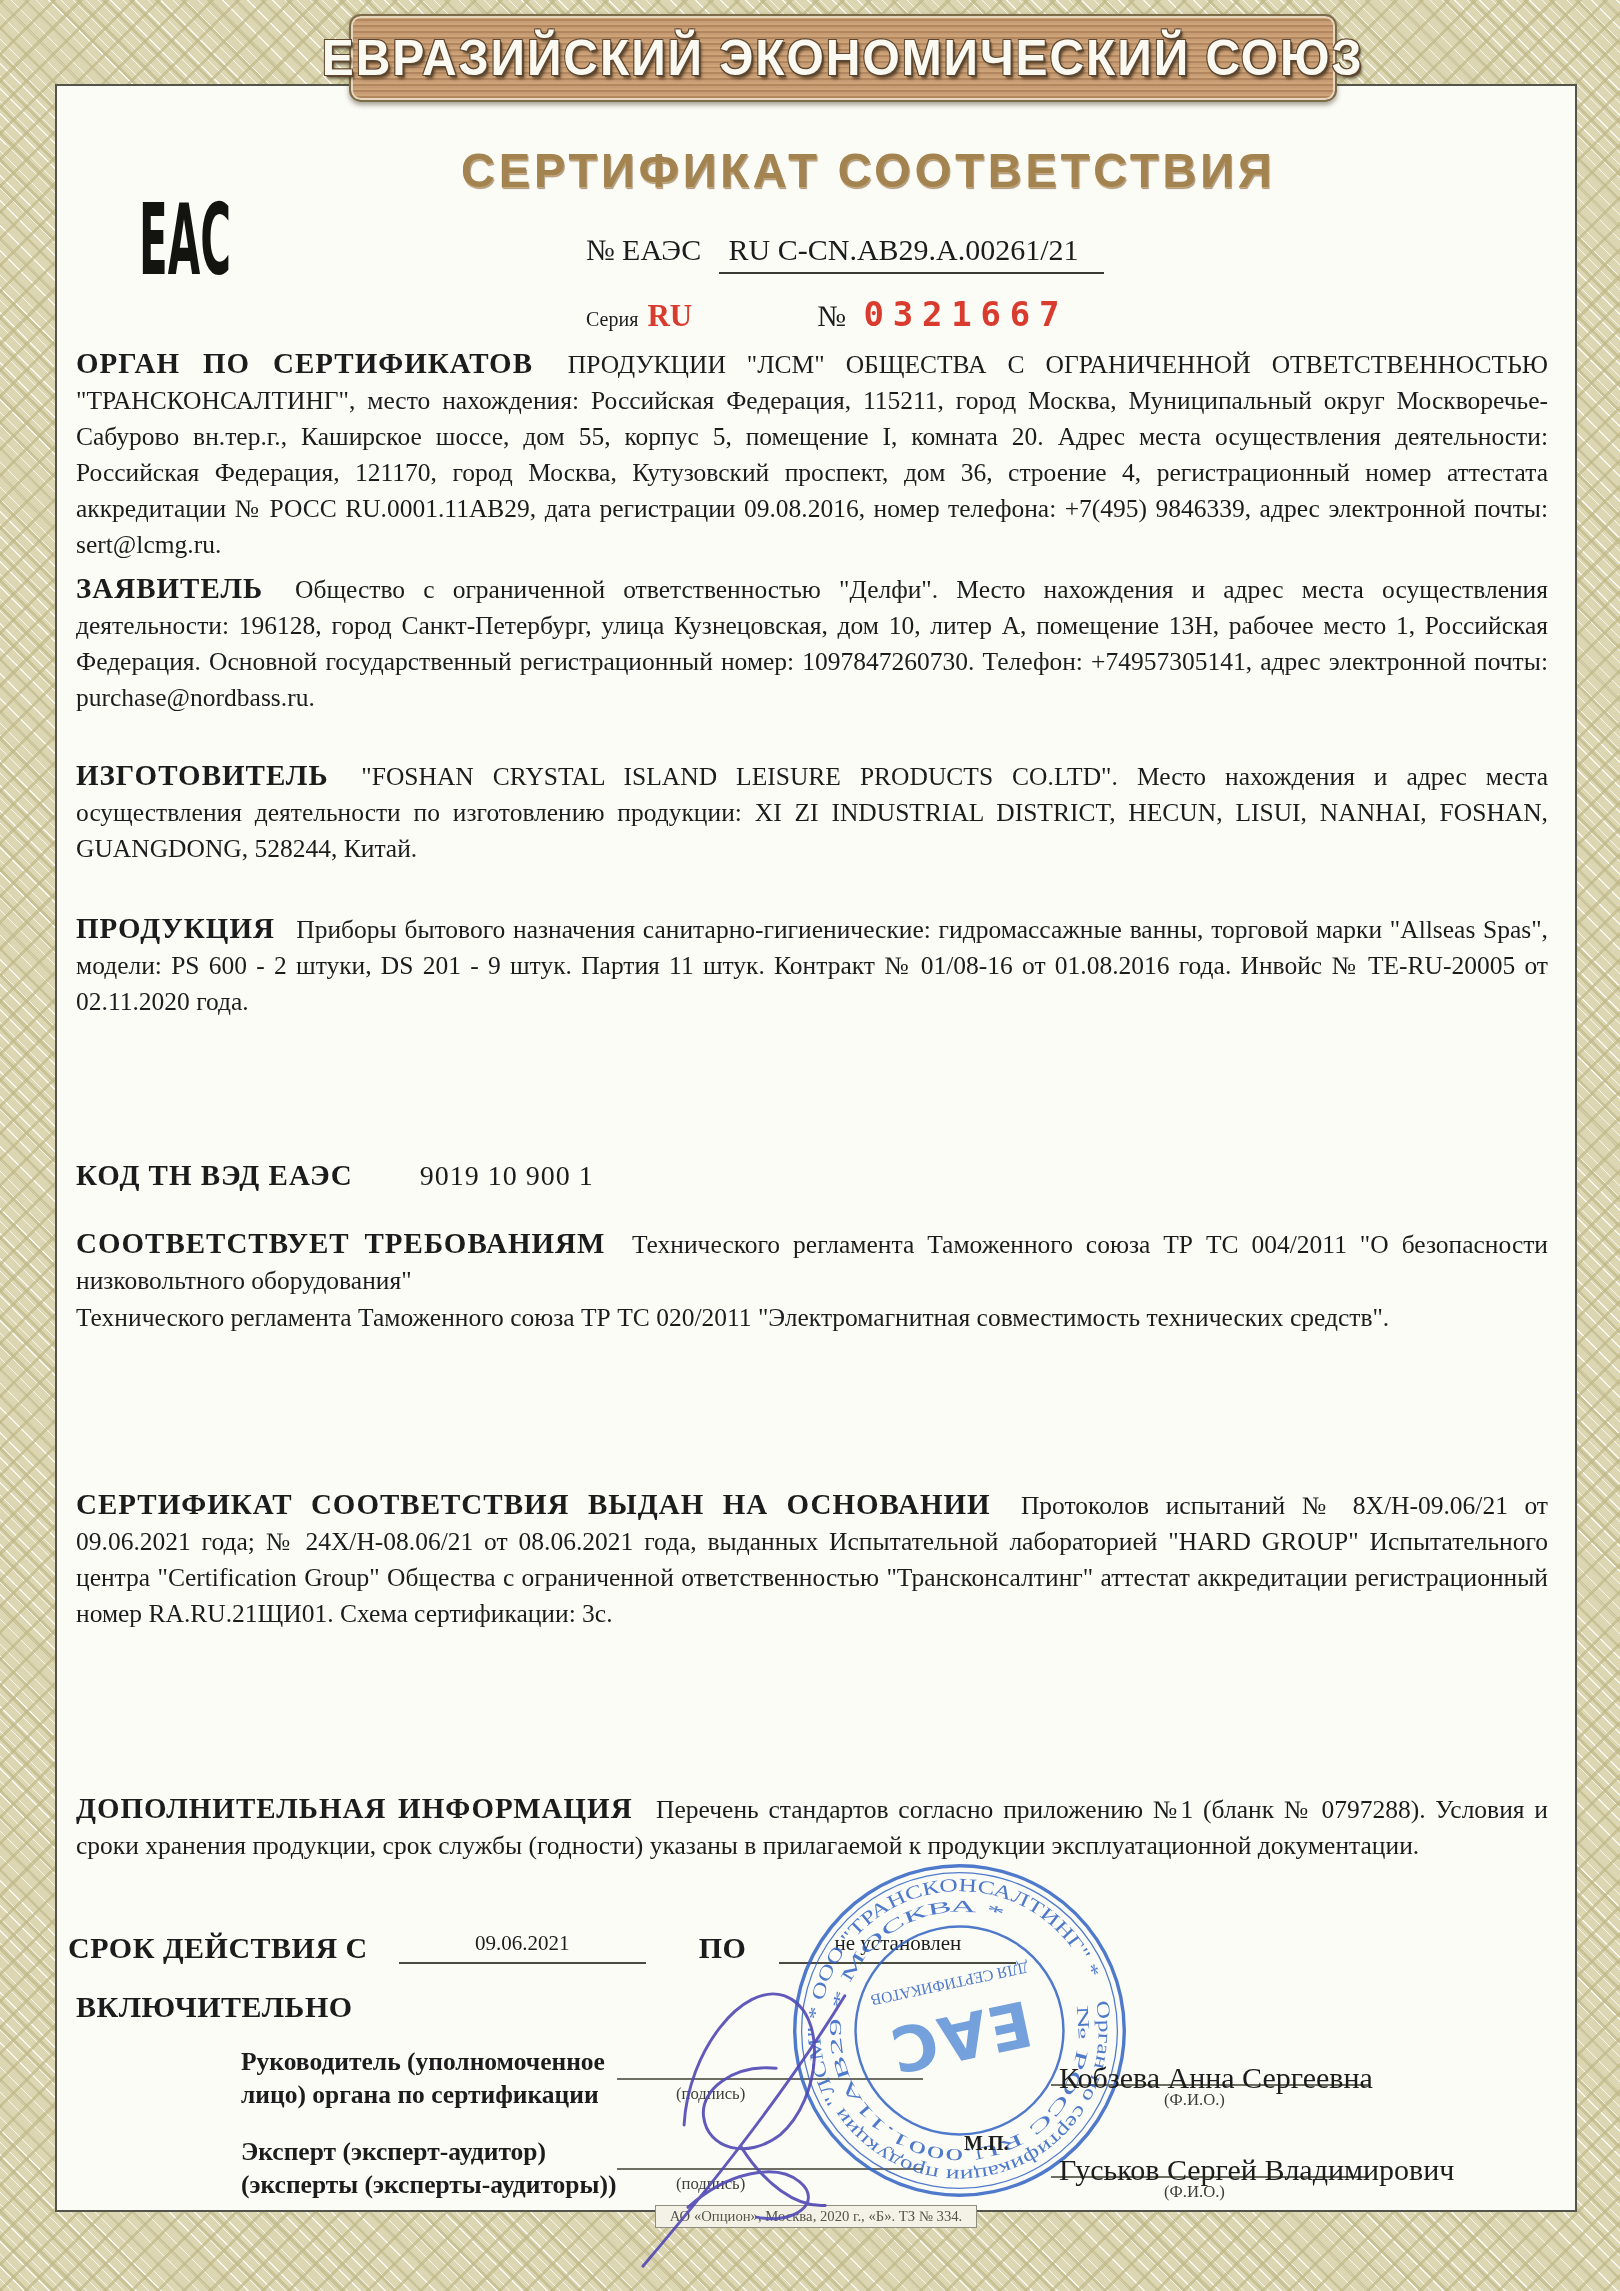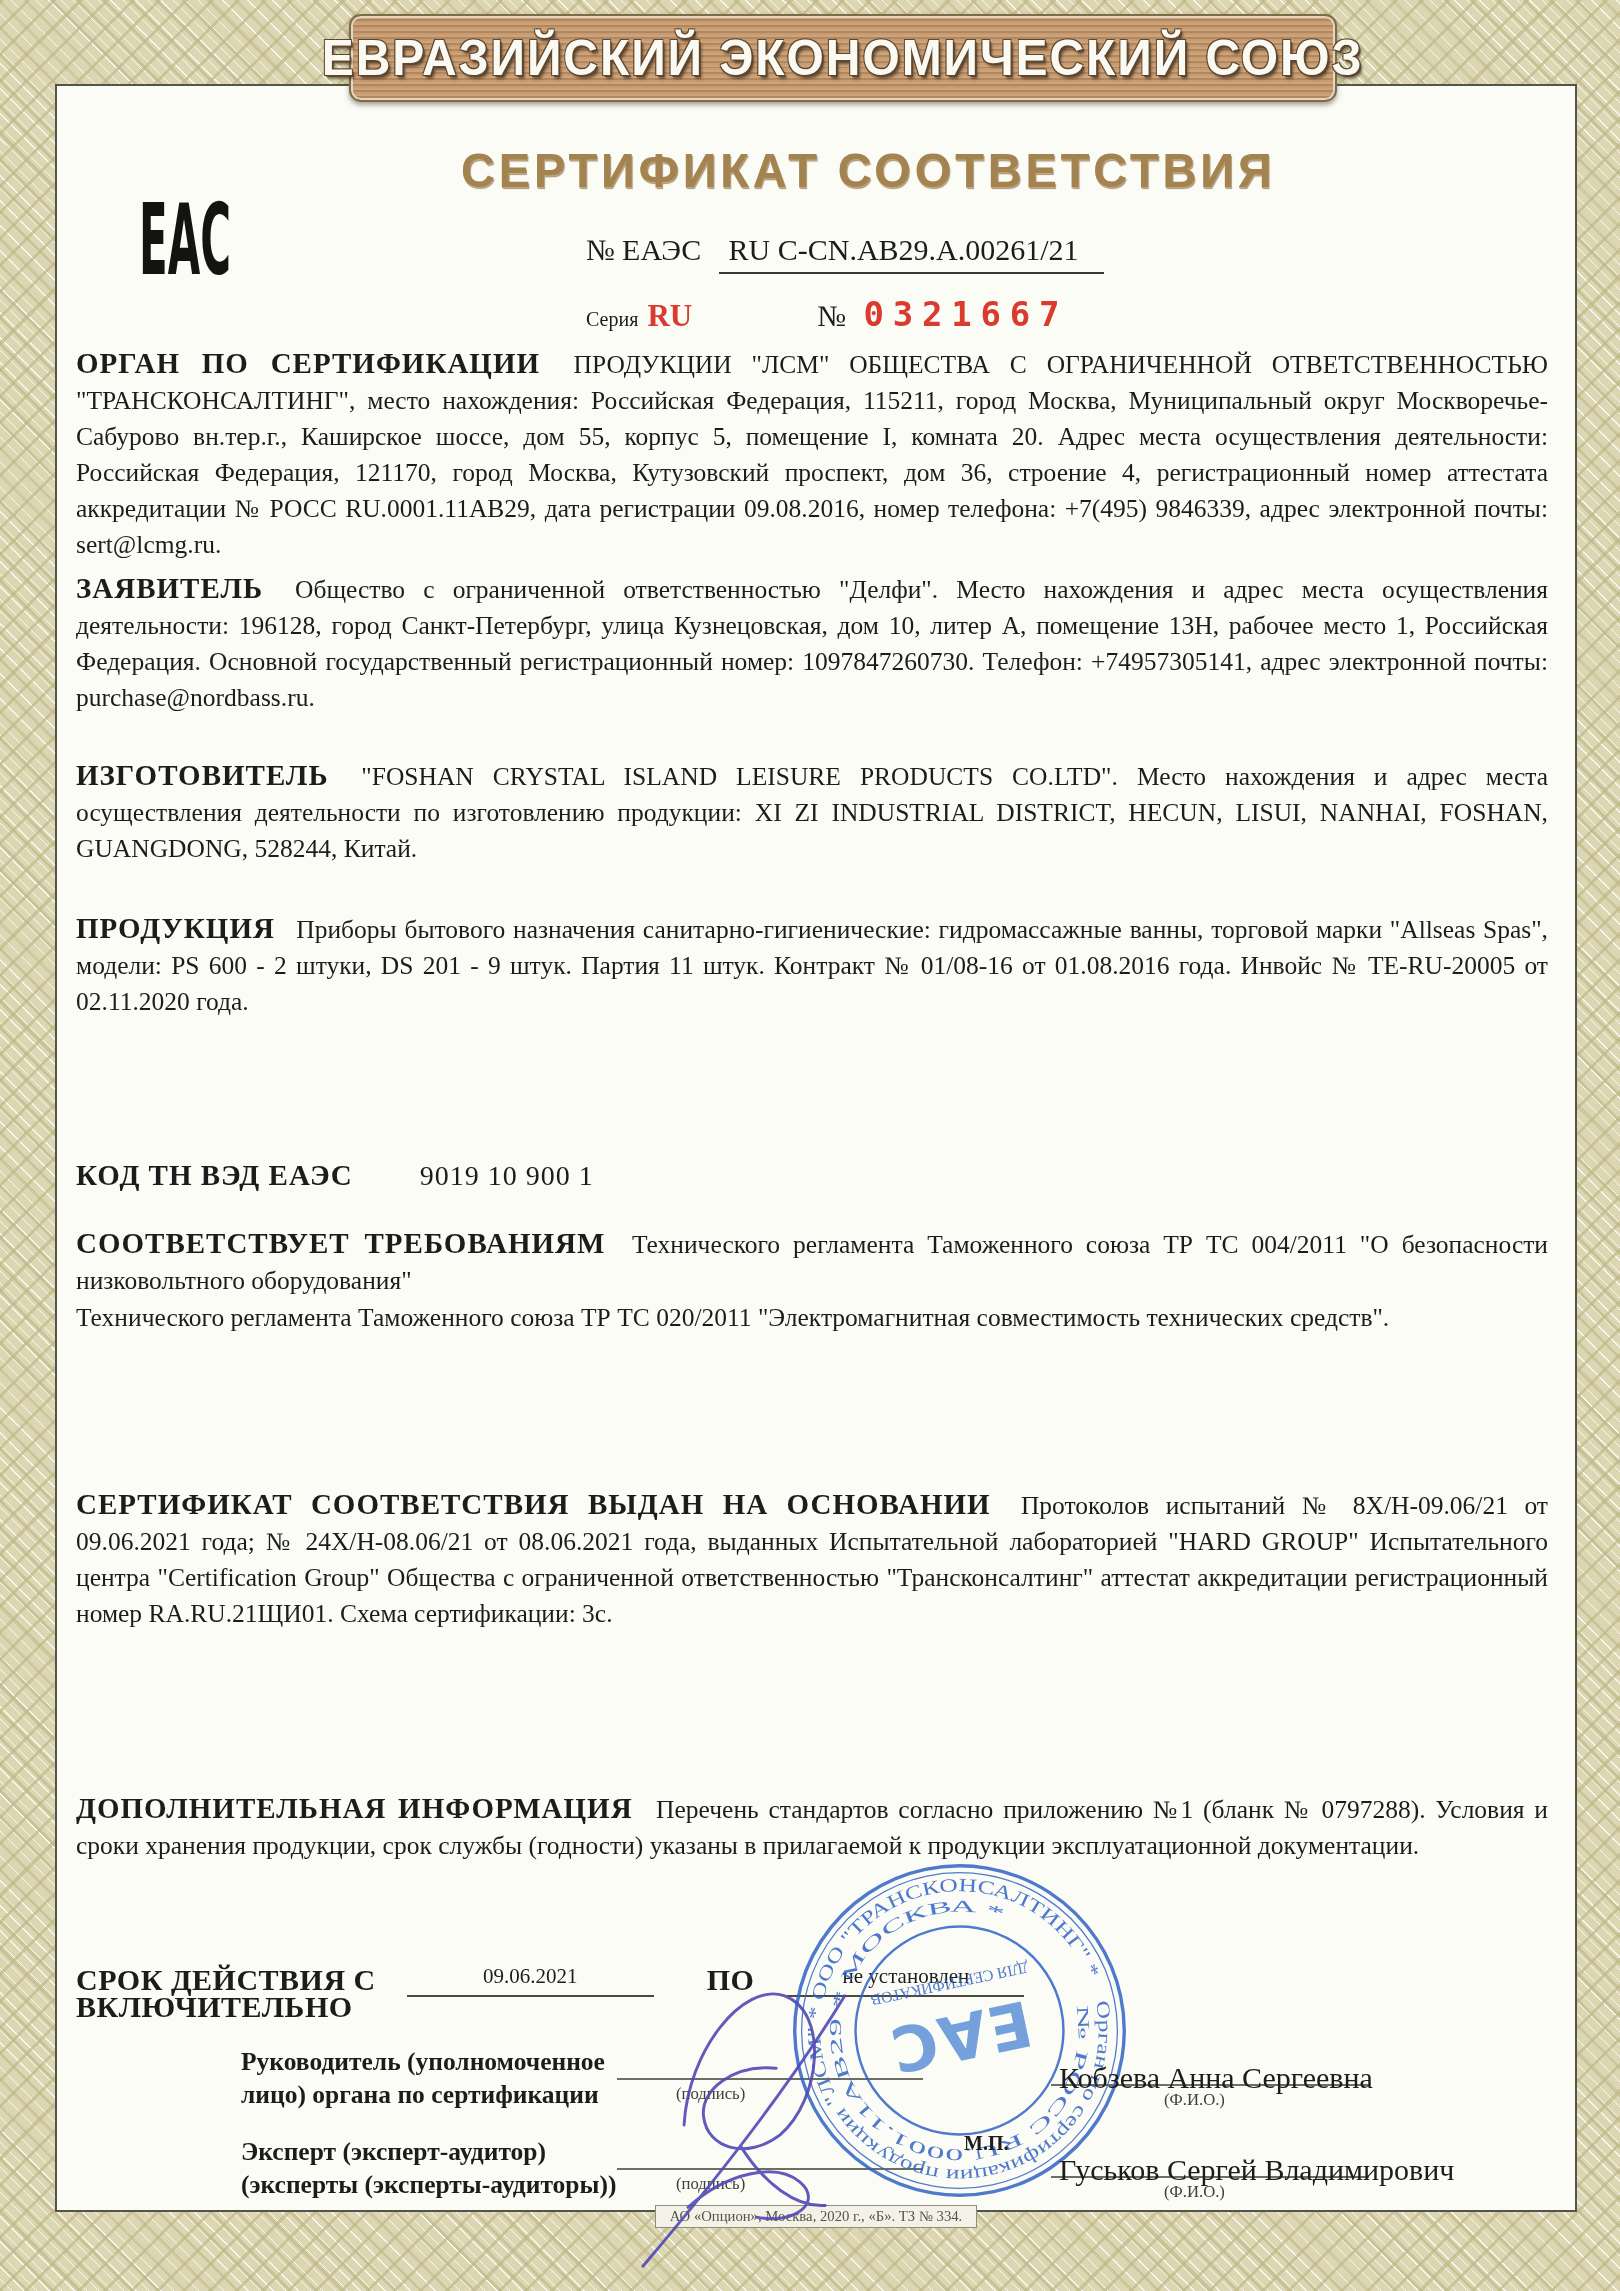--- a/index.html
+++ b/index.html
@@ -41,21 +41,21 @@
     font-size:31px;color:#d93b2e;}
   .blank-no-label{margin-left:125px;font-size:30px;}
   .blank-no-value{margin-left:17.6px;font-family:"DejaVu Sans Mono",monospace;font-weight:bold;
     font-size:34px;letter-spacing:8.8px;color:#d93b2e;}
   
   .sec{position:absolute;left:76px;width:1472px;margin:0;font-size:25.5px;line-height:36px;
     text-align:justify;}
   .lbl{font-weight:bold;font-size:29px;letter-spacing:1px;margin-right:13.7px;}
   .code-val{font-size:28px;margin-left:47px;letter-spacing:1px;}
   
-  .validity{position:absolute;left:76px;top:1931px;display:flex;align-items:flex-end;margin-top:32px;}
+  .validity{position:absolute;left:68px;top:1931px;display:flex;align-items:flex-start;}
   .v-lbl{font-weight:bold;font-size:30px;letter-spacing:0.5px;white-space:nowrap;}
   .v-line{display:inline-block;border-bottom:2px solid #4a4a40;text-align:center;
     font-size:21px;padding-bottom:5.9px;}
   .v-incl{position:absolute;left:76px;top:1990px;}
   
   .sig-label{position:absolute;font-weight:600;font-size:25.5px;line-height:33px;}
   .sig-line{position:absolute;border-top:2px solid #6e6e62;}
   .sig-cap{position:absolute;font-size:16.7px;color:#3f3f38;}
   .name{position:absolute;font-size:30px;white-space:nowrap;z-index:7;margin-top:26px;}
   .name-line{position:absolute;border-top:2px solid #6e6e62;}
@@ -91,21 +91,21 @@
   </div>
 
   <div class="series-row">
     <span class="series-label">Серия</span>
     <span class="series-value">RU</span>
     <span class="blank-no-label">№</span>
     <span class="blank-no-value">0321667</span>
   </div>
 
   <p class="sec" style="top:345px">
-    <span class="lbl">ОРГАН ПО СЕРТИФИКАЦИИ</span>
+    <span class="lbl">ОРГАН ПО СЕРТИФИКАТОВ</span>
     <span>ПРОДУКЦИИ "ЛСМ" ОБЩЕСТВА С ОГРАНИЧЕННОЙ ОТВЕТСТВЕННОСТЬЮ "ТРАНСКОНСАЛТИНГ", место нахождения: Российская Федерация, 115211, город Москва, Муниципальный округ Москворечье-Сабурово вн.тер.г., Каширское шоссе, дом 55, корпус 5, помещение I, комната 20. Адрес места осуществления деятельности: Российская Федерация, 121170, город Москва, Кутузовский проспект, дом 36, строение 4, регистрационный номер аттестата аккредитации № РОСС RU.0001.11АВ29, дата регистрации 09.08.2016, номер телефона: +7(495) 9846339, адрес электронной почты: sert@lcmg.ru.</span>
   </p>
 
   <p class="sec" style="top:570px">
     <span class="lbl">ЗАЯВИТЕЛЬ</span>
     <span>Общество с ограниченной ответственностью "Делфи". Место нахождения и адрес места осуществления деятельности: 196128, город Санкт-Петербург, улица Кузнецовская, дом 10, литер А, помещение 13Н, рабочее место 1, Российская Федерация. Основной государственный регистрационный номер: 1097847260730. Телефон: +74957305141, адрес электронной почты: purchase@nordbass.ru.</span>
   </p>
 
   <p class="sec" style="top:757px">
     <span class="lbl">ИЗГОТОВИТЕЛЬ</span>

